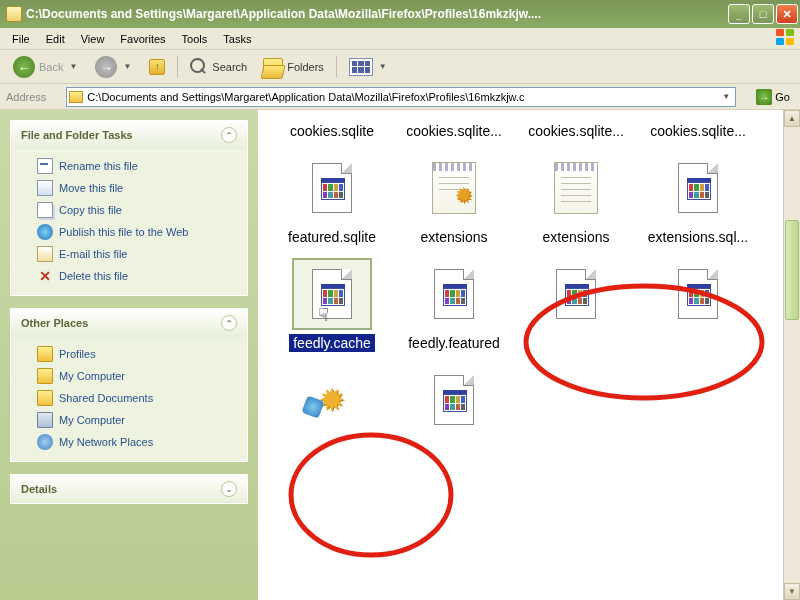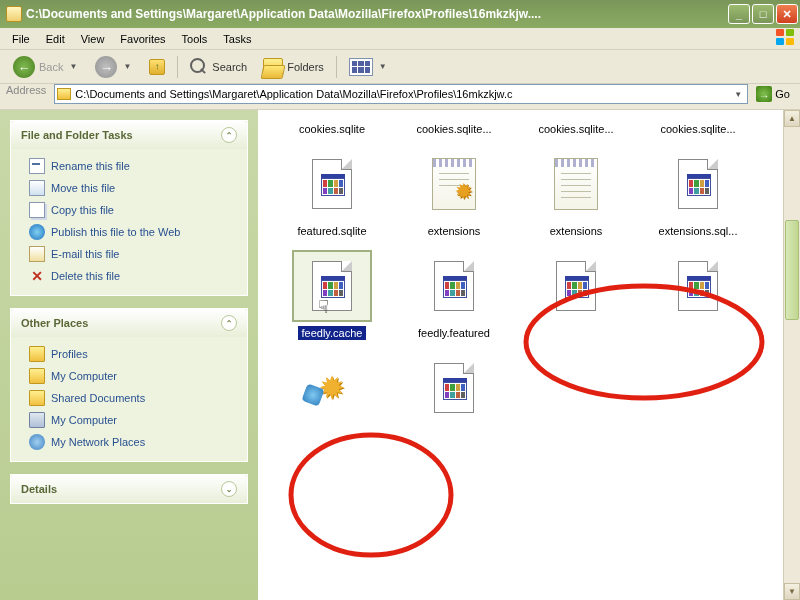--- a/index.html
+++ b/index.html
@@ -29,56 +29,56 @@
 .dd { font-size: 8px; color:#555; padding:0 2px; }
 .iconf { width: 20px; height: 18px; background: linear-gradient(#fff090,#f0c040); border:1px solid #c09820; border-radius:2px; position:relative; }
 .iconf.open::after { content:''; position:absolute; left:-2px; top:6px; width:20px; height:12px; background:linear-gradient(#ffe878,#e8b838); border:1px solid #c09820; border-radius:2px; transform:skewX(-12deg); }
 .mag { width:18px; height:18px; position:relative; }
 .mag::before { content:''; position:absolute; width:11px; height:11px; border:2px solid #606060; border-radius:50%; left:0; top:0; }
 .mag::after { content:''; position:absolute; width:6px; height:2px; background:#606060; left:10px; top:12px; transform:rotate(45deg); }
 .viewicon { width:24px; height:18px; border:1px solid #8090b0; background:#fff; display:grid; grid-template-columns:1fr 1fr 1fr; grid-template-rows:1fr 1fr; gap:1px; padding:2px; }
 .viewicon span { background:#5060a0; }
 .uparrow { width:16px;height:16px;border:1px solid #c09820;background:linear-gradient(#ffe070,#e0b030);border-radius:2px;display:flex;align-items:center;justify-content:center;color:#4a7020;font-weight:bold;font-size:10px; }
 
-.addrbar { height: 26px; background: #ece9d8; display: flex; align-items: flex-start; padding: 0 6px; gap: 4px; border-bottom: 1px solid #d4d0c0; }
+.addrbar { height: 26px; background: #ece9d8; display: flex; align-items: center; padding: 0 6px; gap: 16px; border-bottom: 1px solid #d4d0c0; }
 .addrbar .lbl { color: #888; font-size: 11px; margin-right: 4px; }
 .addrfield { flex: 1; height: 20px; background: #fff; border: 1px solid #7f9db9; display: flex; align-items: center; padding: 0 2px; font-size: 11px; }
 .addrfield .ticon2 { width:14px; height:12px; background:linear-gradient(#fff090,#f0c040); border:1px solid #c09820; margin-right:4px; }
 .addrfield .txt { flex:1; white-space:nowrap; overflow:hidden; }
 .addrfield .ddbtn { width:14px; font-size:8px; text-align:center; color:#555; }
 .gobtn { display:flex; align-items:center; gap:3px; padding:2px 4px; cursor:default; }
 .gobtn .gicon { width:16px;height:16px;background:radial-gradient(#80c050,#408010);border-radius:2px;display:flex;align-items:center;justify-content:center;color:#fff;font-size:10px; }
 
 .body { display:flex; height: 490px; }
 
 .sidebar { width: 258px; background: linear-gradient(#c9d9a9, #b8cc90); padding: 10px; overflow:hidden; }
 .panel { background: #eef3e0; border: 1px solid #fff; border-radius: 0; margin-bottom: 12px; }
 .panel-head { background: linear-gradient(#fff, #e8efd8); padding: 6px 10px; display:flex; align-items:center; justify-content:space-between; border-radius: 4px 4px 0 0; font-weight: bold; color: #5a6838; font-size: 11px; }
 .collapse { width:16px; height:16px; border:1px solid #b8c898; border-radius:50%; background:#fff; display:flex; align-items:center; justify-content:center; font-size:8px; color:#788850; }
-.panel-body { padding: 6px 16px 8px; }
+.panel-body { padding: 6px 24px 8px; }
 .task { display:flex; align-items:center; gap:6px; padding: 3px 2px; color:#285090; cursor:default; font-size:11px; }
 .ti { width:16px; height:16px; display:flex; align-items:center; justify-content:center; flex-shrink:0; }
 .ti-rename { background:#fff; border:1px solid #8898b0; position:relative; } .ti-rename::after{content:'';position:absolute;left:2px;top:4px;width:8px;height:2px;background:#5070a0;}
 .ti-move { background:linear-gradient(#fff,#d0e0f0); border:1px solid #8898b0; }
 .ti-copy { background:#fff; border:1px solid #8898b0; box-shadow: 2px 2px 0 #d0d8e8; }
 .ti-web { background:radial-gradient(#80d0f0,#2070c0); border-radius:50%; }
 .ti-mail { background:linear-gradient(#fff,#f0e0a0); border:1px solid #b8a060; }
 .ti-del { color:#c03020; font-weight:bold; font-size:14px; }
 .ti-fold { background:linear-gradient(#fff090,#f0c040); border:1px solid #c09820; border-radius:1px; }
 .ti-comp { background:linear-gradient(#e0e8f0,#b0c0d8); border:1px solid #7080a0; border-radius:1px; }
 .ti-net { background:radial-gradient(#a0d0f0,#4080c0); border-radius:50%; }
 
 .panel.flat .panel-head { border-radius: 4px; }
 
 .content { flex:1; background:#fff; position:relative; overflow:hidden; }
 .files { padding: 6px 16px; display:grid; grid-template-columns: repeat(4, 116px); gap: 12px 6px; }
 .file { display:flex; flex-direction:column; align-items:center; text-align:center; cursor:default; position:relative; }
 .fbox { width: 80px; height: 72px; display:flex; align-items:center; justify-content:center; margin-bottom:4px; border: 1px solid transparent; }
 .file.row0 .fbox { height: 0; }
-.fname { font-size: 11px; padding: 1px 4px; white-space:nowrap; max-width: 110px; overflow:hidden; text-overflow:ellipsis; }
+.fname { font-size: 14px; padding: 1px 4px; white-space:nowrap; max-width: 110px; overflow:hidden; text-overflow:ellipsis; }
 .file.selected .fbox { border: 2px solid #a0b080; background: #f0f4e4; }
 .file.selected .fname { background: #10248c; color: #fff; }
 
 .ficon-doc { width: 40px; height: 50px; background:#fff; border:1px solid #888; position:relative; }
 .ficon-doc::before { content:''; position:absolute; right:-1px; top:-1px; width:10px; height:10px; background:linear-gradient(135deg,#fff 48%,#ccc 52%); border-left:1px solid #888; border-bottom:1px solid #888; }
 .ficon-doc .inner { position:absolute; left:8px; top:18px; width:24px; height:18px; border:1px solid #4050a0; background:#fff; display:grid; grid-template-columns:repeat(4,1fr); grid-template-rows:repeat(2,1fr); gap:1px; padding:1px; }
 .ficon-doc .inner span:nth-child(1){background:#d04040}.ficon-doc .inner span:nth-child(2){background:#40a040}.ficon-doc .inner span:nth-child(3){background:#d0a040}.ficon-doc .inner span:nth-child(4){background:#4060c0}
 .ficon-doc .inner span:nth-child(5){background:#8040c0}.ficon-doc .inner span:nth-child(6){background:#40a0a0}.ficon-doc .inner span:nth-child(7){background:#c06040}.ficon-doc .inner span:nth-child(8){background:#606060}
 .ficon-doc .hdr { position:absolute; left:8px; top:14px; width:24px; height:4px; background:#3040a0; }
 

